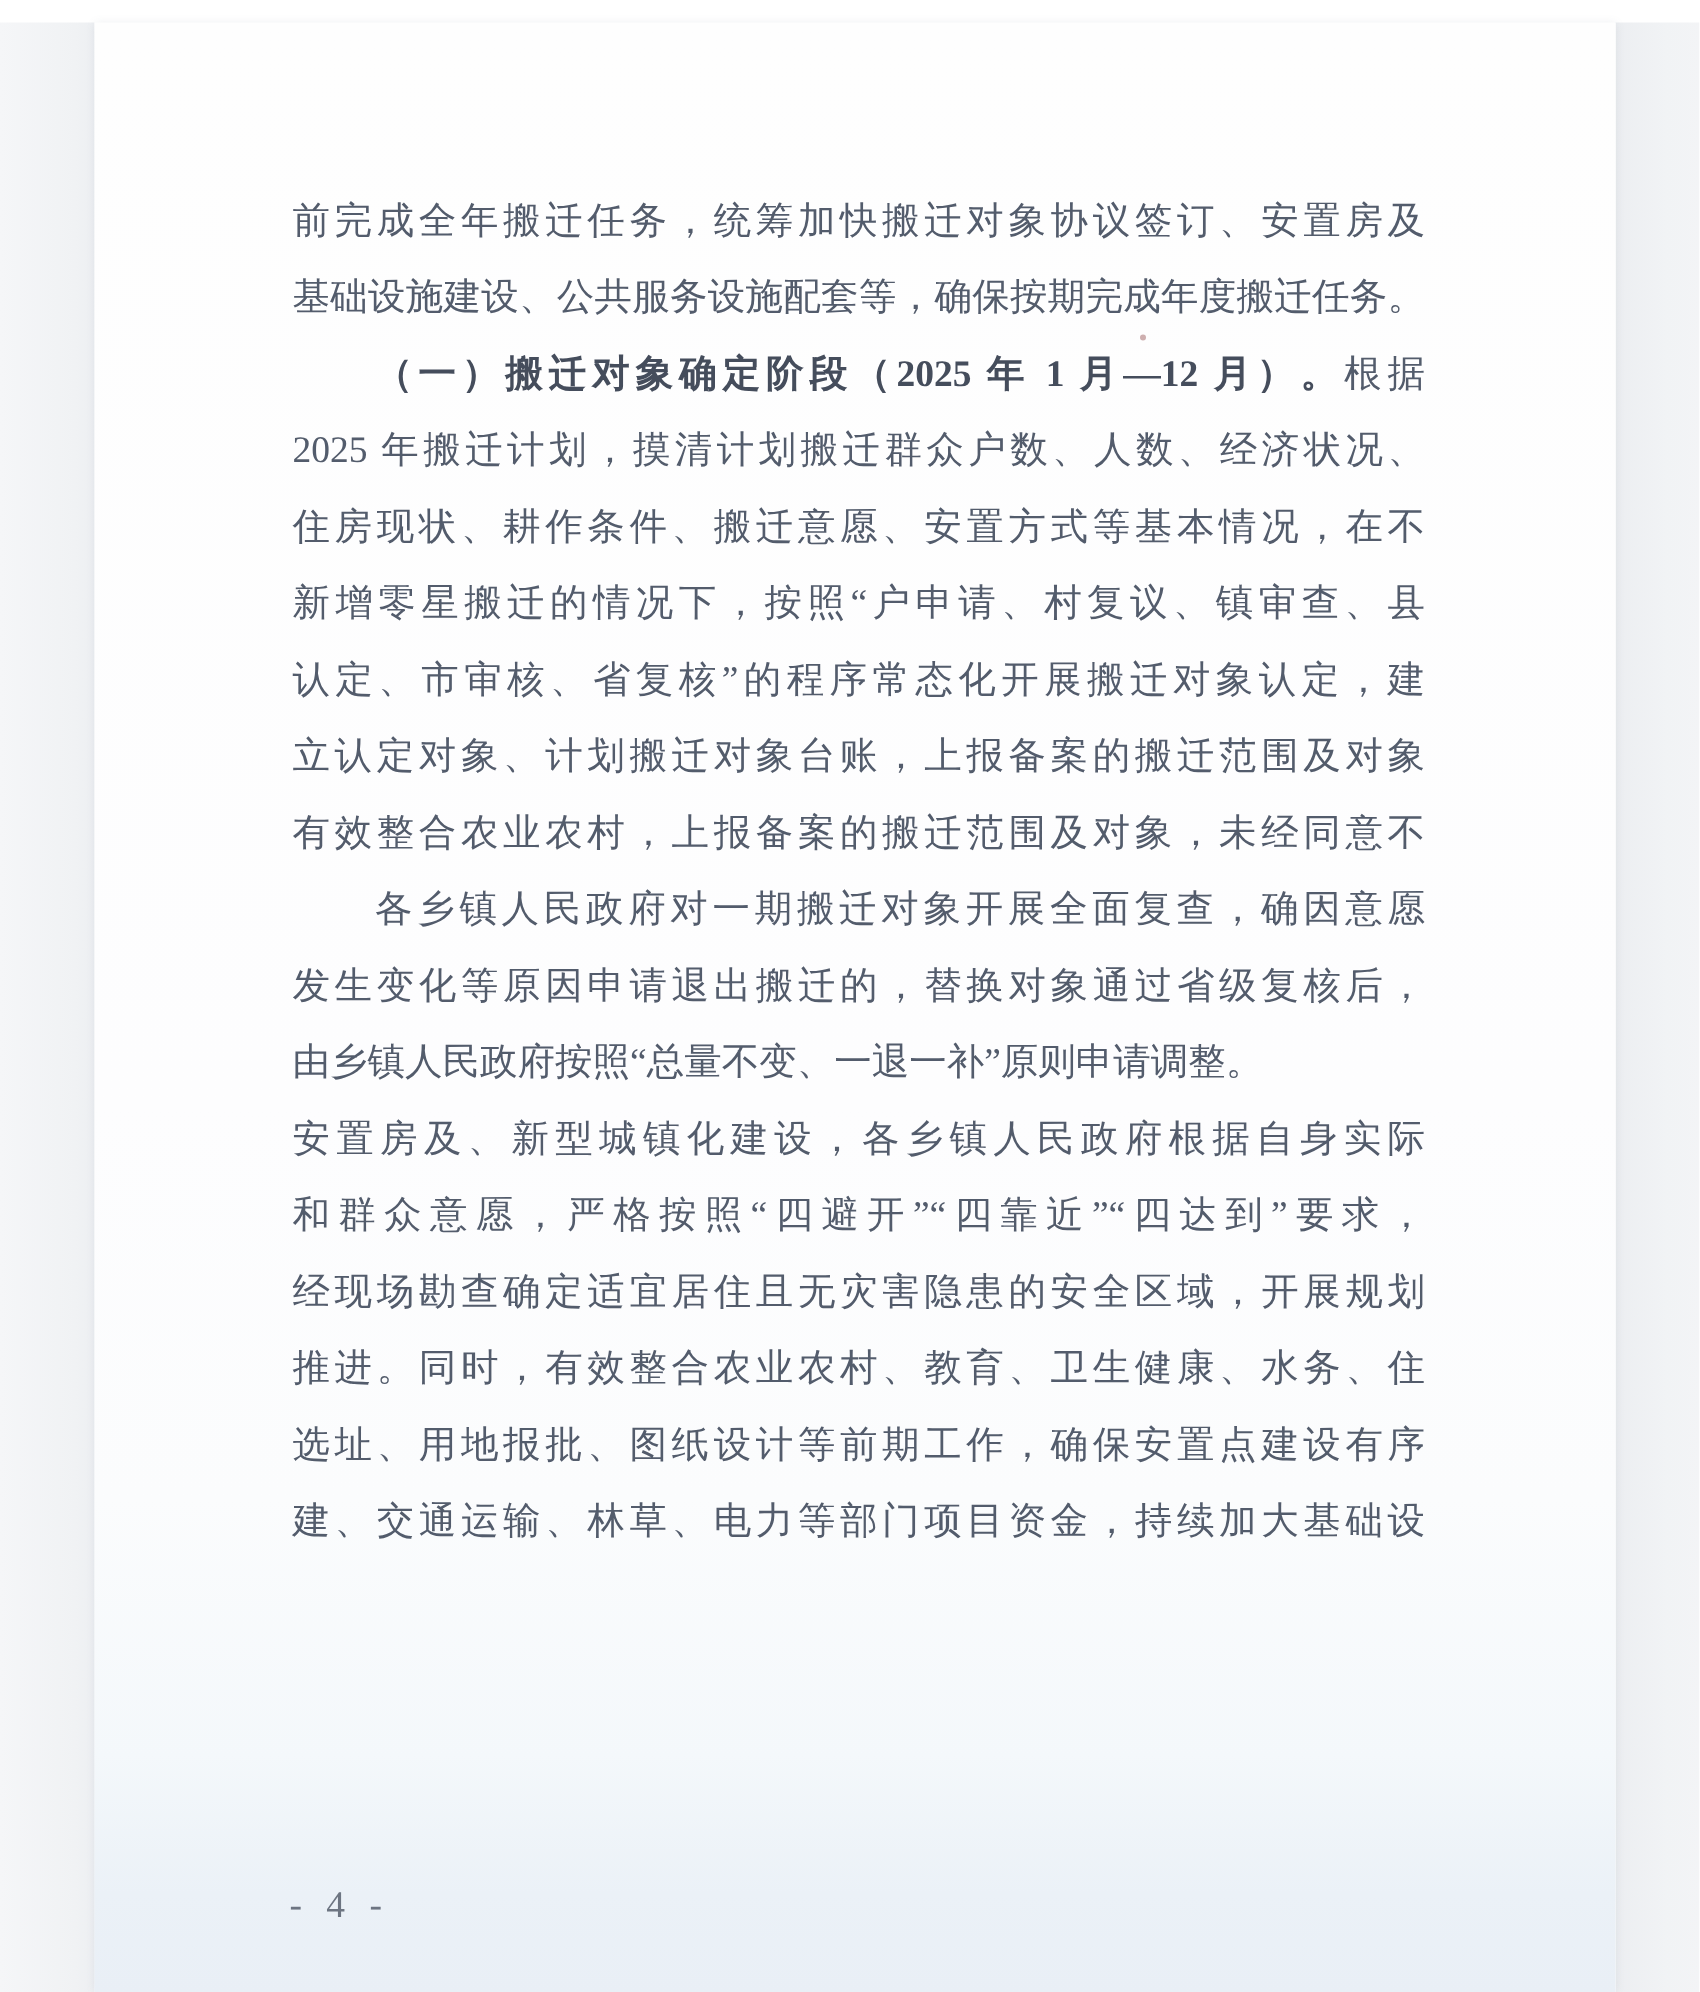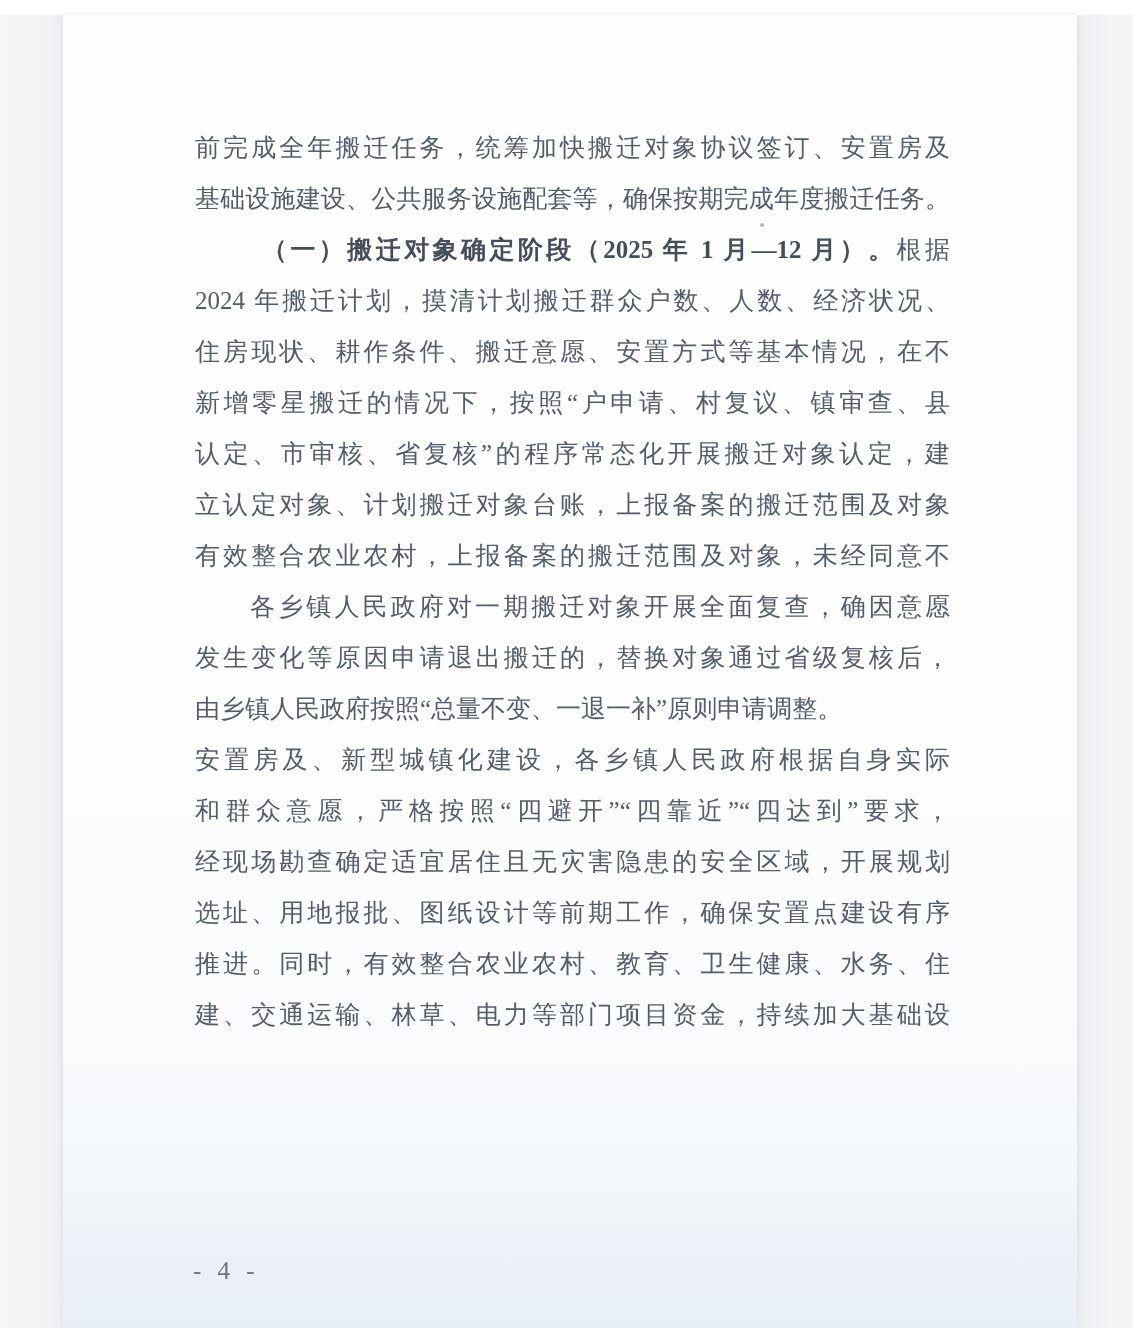--- a/index.html
+++ b/index.html
@@ -59,21 +59,20 @@
   }
   .line.fill {
     text-align-last: justify;
   }
   .line.indent {
     text-indent: 55px;
   }
   .seg.bold {
     font-weight: 700;
     color: #454d5c;
-    margin-left: 12px;
   }
   
   .page-number {
     position: absolute;
     left: 130px; top: 1242px;
     font-size: 25px;
     letter-spacing: 5px;
     color: #6d7582;
   }
   
@@ -90,31 +89,31 @@
 <body>
 
 <div class="margin-strip-left"></div>
 <div class="margin-strip-right"></div>
 
 <div class="scan-page">
   <div class="doc-text">
       <div class="line fill"><span class="seg">前完成全年搬迁任务，统筹加快搬迁对象协议签订、安置房及</span></div>
       <div class="line fill"><span class="seg">基础设施建设、公共服务设施配套等，确保按期完成年度搬迁任务。</span></div>
       <div class="line indent fill"><span class="seg bold">（一）搬迁对象确定阶段（2025 年 1 月—12 月）。</span><span class="seg">根据</span></div>
-      <div class="line fill"><span class="seg">2024 年搬迁计划，摸清计划搬迁群众户数、人数、经济状况、</span></div>
+      <div class="line fill"><span class="seg">2025 年搬迁计划，摸清计划搬迁群众户数、人数、经济状况、</span></div>
       <div class="line fill"><span class="seg">住房现状、耕作条件、搬迁意愿、安置方式等基本情况，在不</span></div>
       <div class="line fill"><span class="seg">新增零星搬迁的情况下，按照“户申请、村复议、镇审查、县</span></div>
       <div class="line fill"><span class="seg">认定、市审核、省复核”的程序常态化开展搬迁对象认定，建</span></div>
       <div class="line fill"><span class="seg">立认定对象、计划搬迁对象台账，上报备案的搬迁范围及对象</span></div>
       <div class="line fill"><span class="seg">有效整合农业农村，上报备案的搬迁范围及对象，未经同意不</span></div>
       <div class="line indent fill"><span class="seg">各乡镇人民政府对一期搬迁对象开展全面复查，确因意愿</span></div>
       <div class="line fill"><span class="seg">发生变化等原因申请退出搬迁的，替换对象通过省级复核后，</span></div>
       <div class="line"><span class="seg">由乡镇人民政府按照“总量不变、一退一补”原则申请调整。</span></div>
       <div class="line fill"><span class="seg">安置房及、新型城镇化建设，各乡镇人民政府根据自身实际</span></div>
       <div class="line fill"><span class="seg">和群众意愿，严格按照“四避开”“四靠近”“四达到”要求，</span></div>
       <div class="line fill"><span class="seg">经现场勘查确定适宜居住且无灾害隐患的安全区域，开展规划</span></div>
+      <div class="line fill"><span class="seg">推进。同时，有效整合农业农村、教育、卫生健康、水务、住</span></div>
       <div class="line fill"><span class="seg">选址、用地报批、图纸设计等前期工作，确保安置点建设有序</span></div>
-      <div class="line fill"><span class="seg">推进。同时，有效整合农业农村、教育、卫生健康、水务、住</span></div>
       <div class="line fill"><span class="seg">建、交通运输、林草、电力等部门项目资金，持续加大基础设</span></div>
     </div>
   <div class="speck"></div>
   <div class="page-number">- 4 -</div>
 </div>
 
 </body></html>

